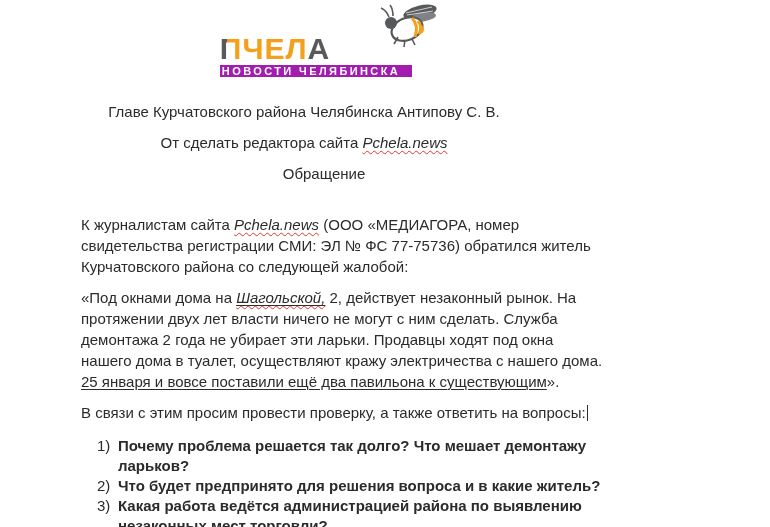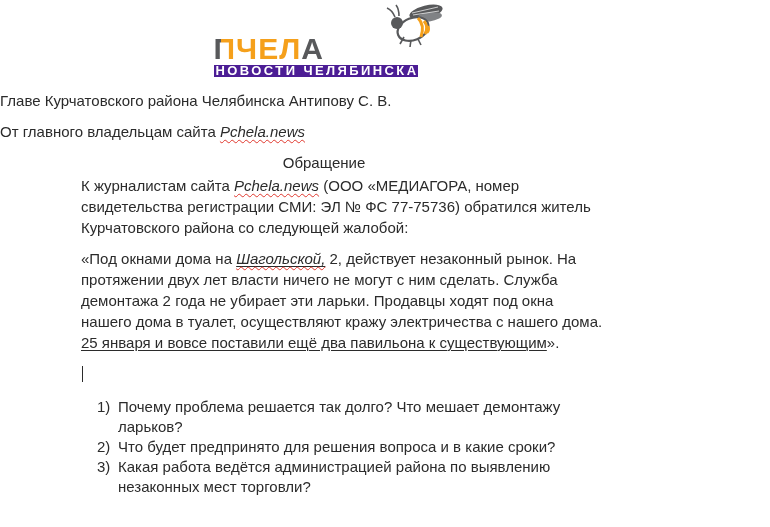--- a/index.html
+++ b/index.html
@@ -13,53 +13,53 @@
   
   .logo-wrap { position:relative; width:fit-content; margin:0 auto; padding-top:33px; }
   .logo-word { font-size:30px; font-weight:700; line-height:31px; letter-spacing:1px; white-space:nowrap; }
   .lg-orange { color:#F5A01B; }
   .lg-gray   { color:#58595B; }
   .lg-two    {
     background:linear-gradient(90deg, #58595B 0 32%, #F5A01B 32% 100%);
     -webkit-background-clip:text; background-clip:text; color:transparent;
   }
   .logo-banner {
-    margin-top:1px; background:#4c1d95; color:#ffffff;
-    font-size:13px; font-weight:700; letter-spacing:2.4px;
-    text-align:center; padding:2px 0 2px 2px; line-height:8px;
+    margin-top:1px; background:#a21caf; color:#ffffff;
+    font-size:11px; font-weight:700; letter-spacing:2.4px;
+    text-align:center; padding:2px 12px 2px 2px; line-height:8px;
   }
   .bee { position:absolute; top:1px; right:-26px; width:58px; height:47px; }
 
   
-  .recipients { margin-top:16px; padding-right:24px; text-align:left; font-size:15px; }
+  .recipients { margin-top:27px; padding-right:24px; text-align:center; font-size:15px; }
   .recipient-line { line-height:15px; margin-bottom:16px; }
 
   
   .doc-title { margin-top:12px; text-align:center; font-size:15px; line-height:16px;padding-left:16px; }
   .body-text { padding-left:81px; padding-right:24px; font-size:15px; }
   .body-text p { margin:10px 0 0 0; line-height:21px; }
-  .body-text p.first { margin-top:4px; }
+  .body-text p.first { margin-top:32px; }
 
   .misspell {
     text-decoration:underline wavy #E0382E;
     text-decoration-thickness:1px; text-underline-offset:2px;font-style:italic;
   }
   .u { text-decoration:underline; text-decoration-thickness:1px; text-underline-offset:2px; }
   .u .misspell { text-decoration:underline wavy #E0382E; text-decoration-thickness:1px; }
 
   .caret {
     display:inline-block; width:1px; height:16px; background:#2b2b2b;
     vertical-align:-3px; margin-left:1px;
   }
 
   
   .q-list { margin-top:13px; }
   .q-row { display:flex; line-height:20px; }
   .q-num { width:21px; margin-left:16px; flex:none; }
-  .q-text { flex:1; }
+  .q-text { flex:1;font-weight:bold; }
 </style>
 </head>
 <body>
 
 <div class="page">
 
   <div class="logo-wrap">
     <svg class="bee" viewBox="0 0 58 47" xmlns="http://www.w3.org/2000/svg">
       <ellipse cx="40" cy="11" rx="17" ry="6.5" fill="#58595B" transform="rotate(-14 40 11)"></ellipse>
       <ellipse cx="43" cy="16" rx="13" ry="4.5" fill="#808285" transform="rotate(-8 43 16)"></ellipse>
@@ -75,41 +75,41 @@
       <path d="M18 36 l-4 7" stroke="#58595B" stroke-width="1.6"></path>
       <path d="M25 39 l-1 7" stroke="#58595B" stroke-width="1.6"></path>
       <path d="M32 38 l3 6" stroke="#58595B" stroke-width="1.6"></path>
     </svg>
     <div class="logo-word"><span class="lg-two">П</span><span class="lg-orange">Ч</span><span class="lg-orange">Е</span><span class="lg-orange">Л</span><span class="lg-gray">А</span></div>
     <div class="logo-banner">НОВОСТИ ЧЕЛЯБИНСКА</div>
   </div>
 
   <div class="recipients">
     <div class="recipient-line">Главе Курчатовского района Челябинска Антипову С. В.</div>
-    <div class="recipient-line"><span>От главного владельцам сайта </span><span class="misspell">Pchela.news</span></div>
+    <div class="recipient-line"><span>От сделать редактора сайта </span><span class="misspell">Pchela.news</span></div>
   </div>
 
   <div class="doc-title">Обращение</div>
 
   <div class="body-text">
     <p class="first"><span>К журналистам сайта </span><span class="misspell">Pchela.news</span><span> (ООО «МЕДИАГОРА, номер свидетельства регистрации СМИ: ЭЛ № ФС 77-75736) обратился житель Курчатовского района со следующей жалобой:</span></p>
 
     <p><span>«Под окнами дома на </span><span class="u"><span class="misspell">Шагольской,</span></span><span> 2, действует незаконный рынок. На протяжении двух лет власти ничего не могут с ним сделать. Служба демонтажа 2 года не убирает эти ларьки. Продавцы ходят под окна нашего дома в туалет, осуществляют кражу электричества с нашего дома. </span><span class="u">25 января и вовсе поставили ещё два павильона к существующим</span><span>».</span></p>
 
 
-    <p><span class="caret"></span></p>
+    <p><span>В связи с этим просим провести проверку, а также ответить на вопросы:</span><span class="caret"></span></p>
 
     <div class="q-list">
       <div class="q-row">
         <span class="q-num">1)</span>
         <span class="q-text">Почему проблема решается так долго? Что мешает демонтажу ларьков?</span>
       </div>
       <div class="q-row">
         <span class="q-num">2)</span>
-        <span class="q-text">Что будет предпринято для решения вопроса и в какие сроки?</span>
+        <span class="q-text">Что будет предпринято для решения вопроса и в какие житель?</span>
       </div>
       <div class="q-row">
         <span class="q-num">3)</span>
         <span class="q-text">Какая работа ведётся администрацией района по выявлению незаконных мест торговли?</span>
       </div>
     </div>
   </div>
 
 </div>
 

